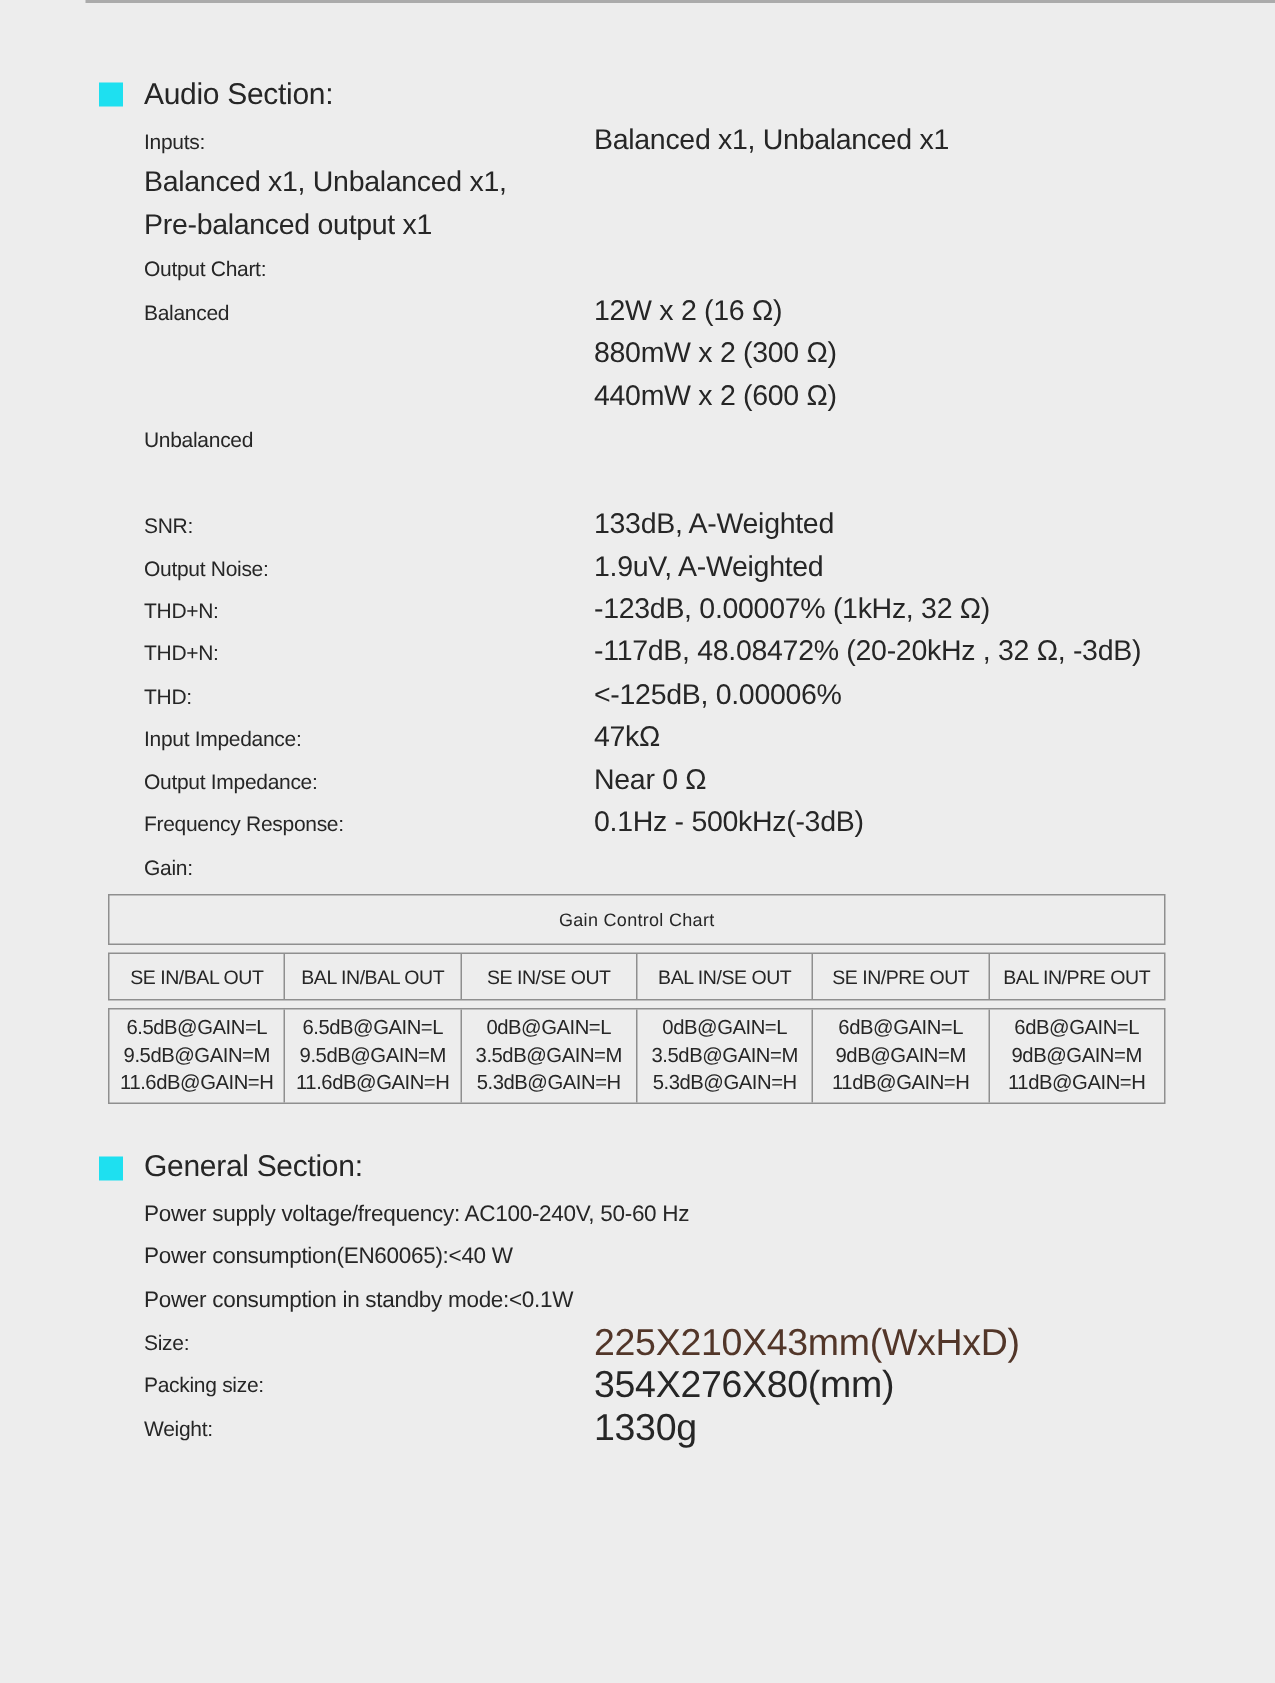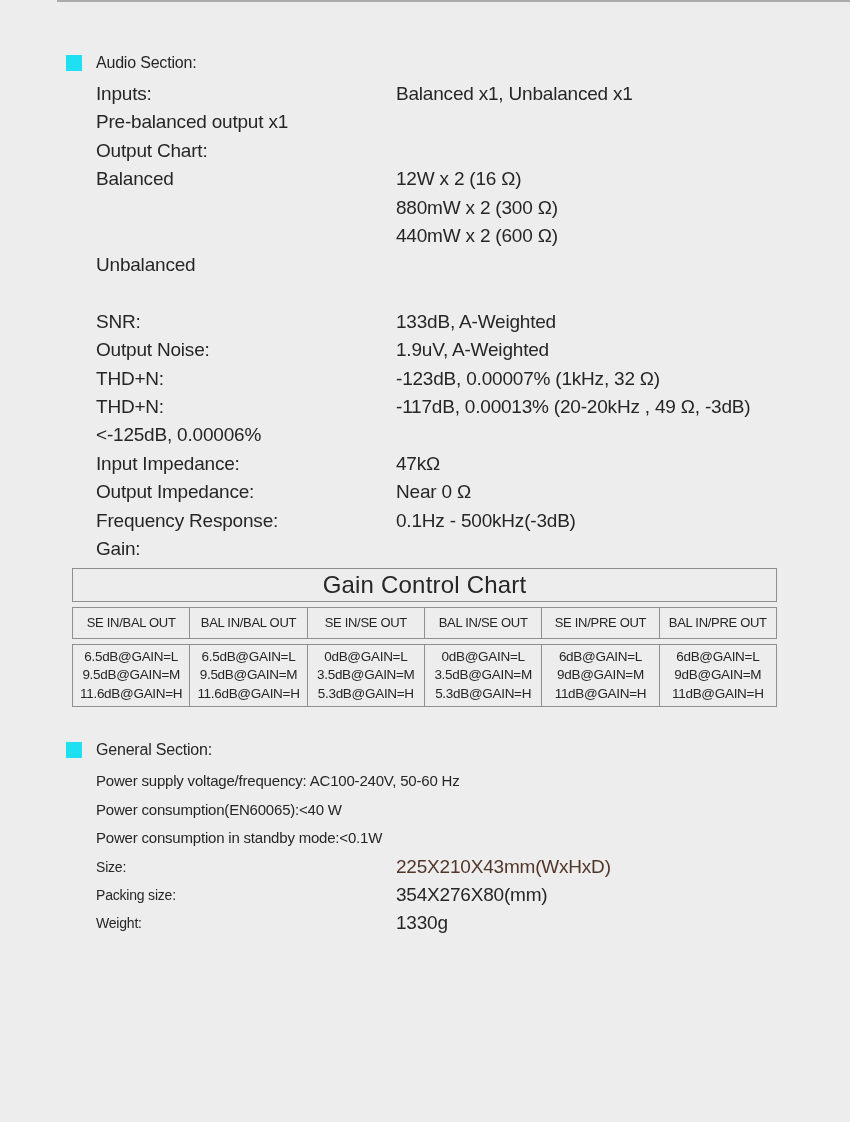--- a/index.html
+++ b/index.html
@@ -10,49 +10,49 @@
   body{
     width:850px;height:1122px;overflow:hidden;position:relative;
     background:var(--bg);color:var(--text);
     font-family:"Liberation Sans","DejaVu Sans",sans-serif;
     letter-spacing:-0.2px;
   }
   .top-strip{position:absolute;top:0;left:57px;right:0;height:2px;background:var(--topstrip);}
 
   .section-heading{display:flex;align-items:center;margin-left:66px;height:22px;}
   .bullet{width:16px;height:16px;background:var(--accent);flex:0 0 auto;}
-  .heading-text{font-size:16px;margin-left:14px;white-space:nowrap;}
+  .heading-text{font-size:20px;margin-left:14px;white-space:nowrap;}
 
   .audio{margin-top:52px;}
   .spec-rows{margin-left:96px;margin-top:6px;}
   .spec-row{display:flex;}
-  .spec-label{width:300px;flex:0 0 auto;font-size:19px;line-height:28.45px;white-space:nowrap;}
+  .spec-label{width:300px;flex:0 0 auto;font-size:14px;line-height:28.45px;white-space:nowrap;}
   .spec-values{flex:1 1 auto;}
   .spec-line{font-size:19px;line-height:28.45px;white-space:nowrap;}
   .gap-above{margin-top:28.45px;}
 
   .gain-table{margin:4px 0 0 72px;width:705px;}
   .gt-row{display:flex;border:1px solid var(--border);background:var(--bg);}
   .gt-title-row{height:32px;align-items:center;justify-content:center;}
-  .gt-title{font-size:24px;letter-spacing:0.2px;}
+  .gt-title{font-size:12px;letter-spacing:0.2px;}
   .gt-head-row{margin-top:5px;height:30px;}
   .gt-body-row{margin-top:5px;}
   .gt-cell{flex:1 1 0;display:flex;align-items:center;justify-content:center;
            border-left:1px solid var(--border);font-size:13px;letter-spacing:-0.3px;
            white-space:nowrap;overflow:hidden;}
   .gt-cell:first-child{border-left:none;}
   .gt-body-row .gt-cell{flex-direction:column;padding:3px 0;}
   .gt-body-row .gt-line{font-size:13.5px;line-height:18.5px;letter-spacing:-0.3px;}
 
   .general{margin-top:32px;}
   .gen-lines{margin-left:96px;margin-top:6px;}
   .gen-line{font-size:15px;line-height:28.45px;white-space:nowrap;}
   .gen-row{display:flex;}
   .gen-label{width:300px;flex:0 0 auto;font-size:14px;line-height:28.45px;}
-  .gen-value{font-size:19px;line-height:28.45px;white-space:nowrap;}
+  .gen-value{font-size:25px;line-height:28.45px;white-space:nowrap;}
   .value-brown{color:var(--brown);}
 </style>
 </head>
 <body>
 
 <div class="top-strip"></div>
 
 <div class="audio">
   <div class="section-heading">
     <span class="bullet"></span>
@@ -63,20 +63,21 @@
 
     <div class="spec-row">
       <div class="spec-label">Inputs:</div>
       <div class="spec-values">
         <div class="spec-line">Balanced x1, Unbalanced x1</div>
       </div>
     </div>
 
     <div class="spec-row">
       <div class="spec-values">
+        <div class="spec-line">Balanced x1, Unbalanced x1,</div>
         <div class="spec-line">Pre-balanced output x1</div>
       </div>
     </div>
 
     <div class="spec-row">
       <div class="spec-label">Output Chart:</div>
     </div>
 
     <div class="spec-row">
       <div class="spec-label">Balanced</div>
@@ -108,25 +109,26 @@
     <div class="spec-row">
       <div class="spec-label">THD+N:</div>
       <div class="spec-values">
         <div class="spec-line">-123dB, 0.00007% (1kHz, 32 Ω)</div>
       </div>
     </div>
 
     <div class="spec-row">
       <div class="spec-label">THD+N:</div>
       <div class="spec-values">
-        <div class="spec-line">-117dB, 0.00013% (20-20kHz , 49 Ω, -3dB)</div>
-      </div>
-    </div>
-
-    <div class="spec-row">
+        <div class="spec-line">-117dB, 48.08472% (20-20kHz , 32 Ω, -3dB)</div>
+      </div>
+    </div>
+
+    <div class="spec-row">
+      <div class="spec-label">THD:</div>
       <div class="spec-values">
         <div class="spec-line">&lt;-125dB, 0.00006%</div>
       </div>
     </div>
 
     <div class="spec-row">
       <div class="spec-label">Input Impedance:</div>
       <div class="spec-values">
         <div class="spec-line">47kΩ</div>
       </div>

